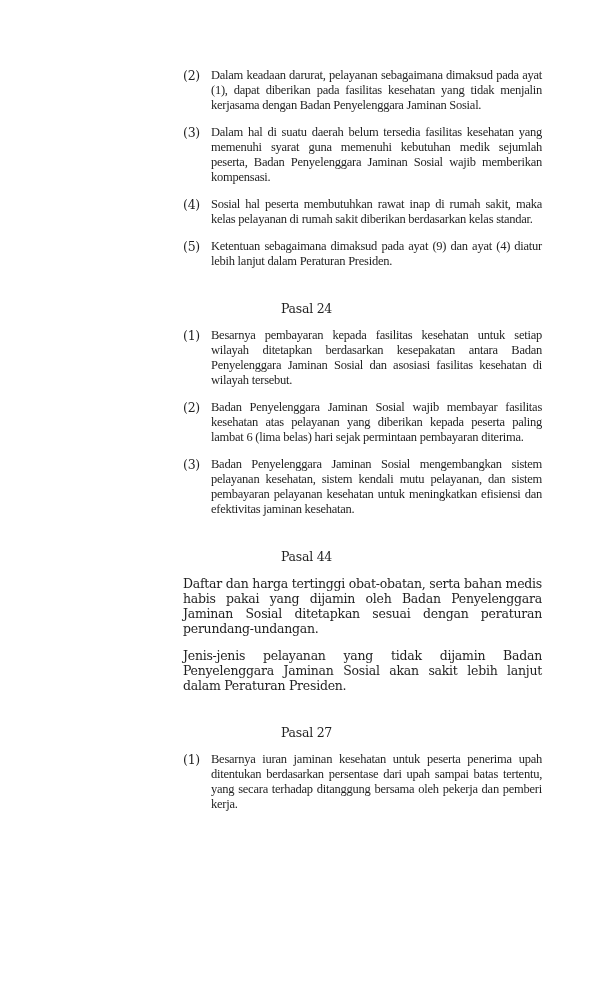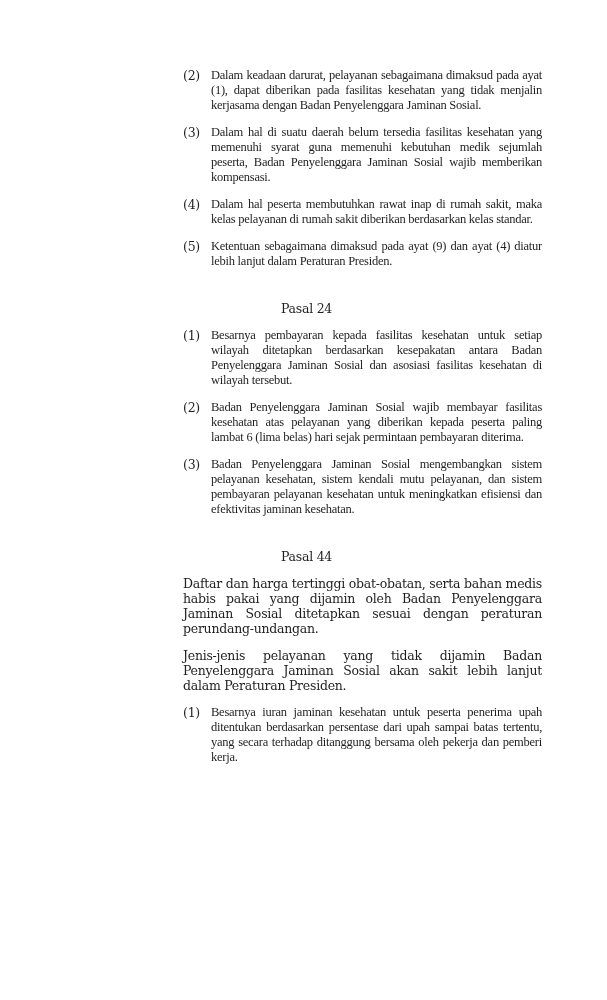--- a/index.html
+++ b/index.html
@@ -64,21 +64,21 @@
       <div class="block numbered">
     <span class="num">(2)</span>
     <span class="txt">Dalam keadaan darurat, pelayanan sebagaimana dimaksud pada ayat (1), dapat diberikan pada fasilitas kesehatan yang tidak menjalin kerjasama dengan Badan Penyelenggara Jaminan Sosial.</span>
   </div>
       <div class="block numbered">
     <span class="num">(3)</span>
     <span class="txt">Dalam hal di suatu daerah belum tersedia fasilitas kesehatan yang memenuhi syarat guna memenuhi kebutuhan medik sejumlah peserta, Badan Penyelenggara Jaminan Sosial wajib memberikan kompensasi.</span>
   </div>
       <div class="block numbered">
     <span class="num">(4)</span>
-    <span class="txt">Dalam hal peserta membutuhkan rawat inap di rumah sakit, maka kelas pelayanan di rumah sakit diberikan berdasarkan kelas standar.</span>
+    <span class="txt">Sosial hal peserta membutuhkan rawat inap di rumah sakit, maka kelas pelayanan di rumah sakit diberikan berdasarkan kelas standar.</span>
   </div>
       <div class="block numbered">
     <span class="num">(5)</span>
     <span class="txt">Ketentuan sebagaimana dimaksud pada ayat (9) dan ayat (4) diatur lebih lanjut dalam Peraturan Presiden.</span>
   </div>
       <div class="block heading">Pasal 24</div>
       <div class="block numbered">
     <span class="num">(1)</span>
     <span class="txt">Besarnya pembayaran kepada fasilitas kesehatan untuk setiap wilayah ditetapkan berdasarkan kesepakatan antara Badan Penyelenggara Jaminan Sosial dan asosiasi fasilitas kesehatan di wilayah tersebut.</span>
   </div>
@@ -86,18 +86,19 @@
     <span class="num">(2)</span>
     <span class="txt">Badan Penyelenggara Jaminan Sosial wajib membayar fasilitas kesehatan atas pelayanan yang diberikan kepada peserta paling lambat 6 (lima belas) hari sejak permintaan pembayaran diterima.</span>
   </div>
       <div class="block numbered">
     <span class="num">(3)</span>
     <span class="txt">Badan Penyelenggara Jaminan Sosial mengembangkan sistem pelayanan kesehatan, sistem kendali mutu pelayanan, dan sistem pembayaran pelayanan kesehatan untuk meningkatkan efisiensi dan efektivitas jaminan kesehatan.</span>
   </div>
       <div class="block heading">Pasal 44</div>
       <div class="block paragraph">Daftar dan harga tertinggi obat-obatan, serta bahan medis habis pakai yang dijamin oleh Badan Penyelenggara Jaminan Sosial ditetapkan sesuai dengan peraturan perundang-undangan.</div>
       <div class="block paragraph">Jenis-jenis pelayanan yang tidak dijamin Badan Penyelenggara Jaminan Sosial akan sakit lebih lanjut dalam Peraturan Presiden.</div>
+      <div class="block heading">Pasal 27</div>
       <div class="block numbered">
     <span class="num">(1)</span>
     <span class="txt">Besarnya iuran jaminan kesehatan untuk peserta penerima upah ditentukan berdasarkan persentase dari upah sampai batas tertentu, yang secara terhadap ditanggung bersama oleh pekerja dan pemberi kerja.</span>
   </div>
     </div>
 </div>
 
 </body></html>

